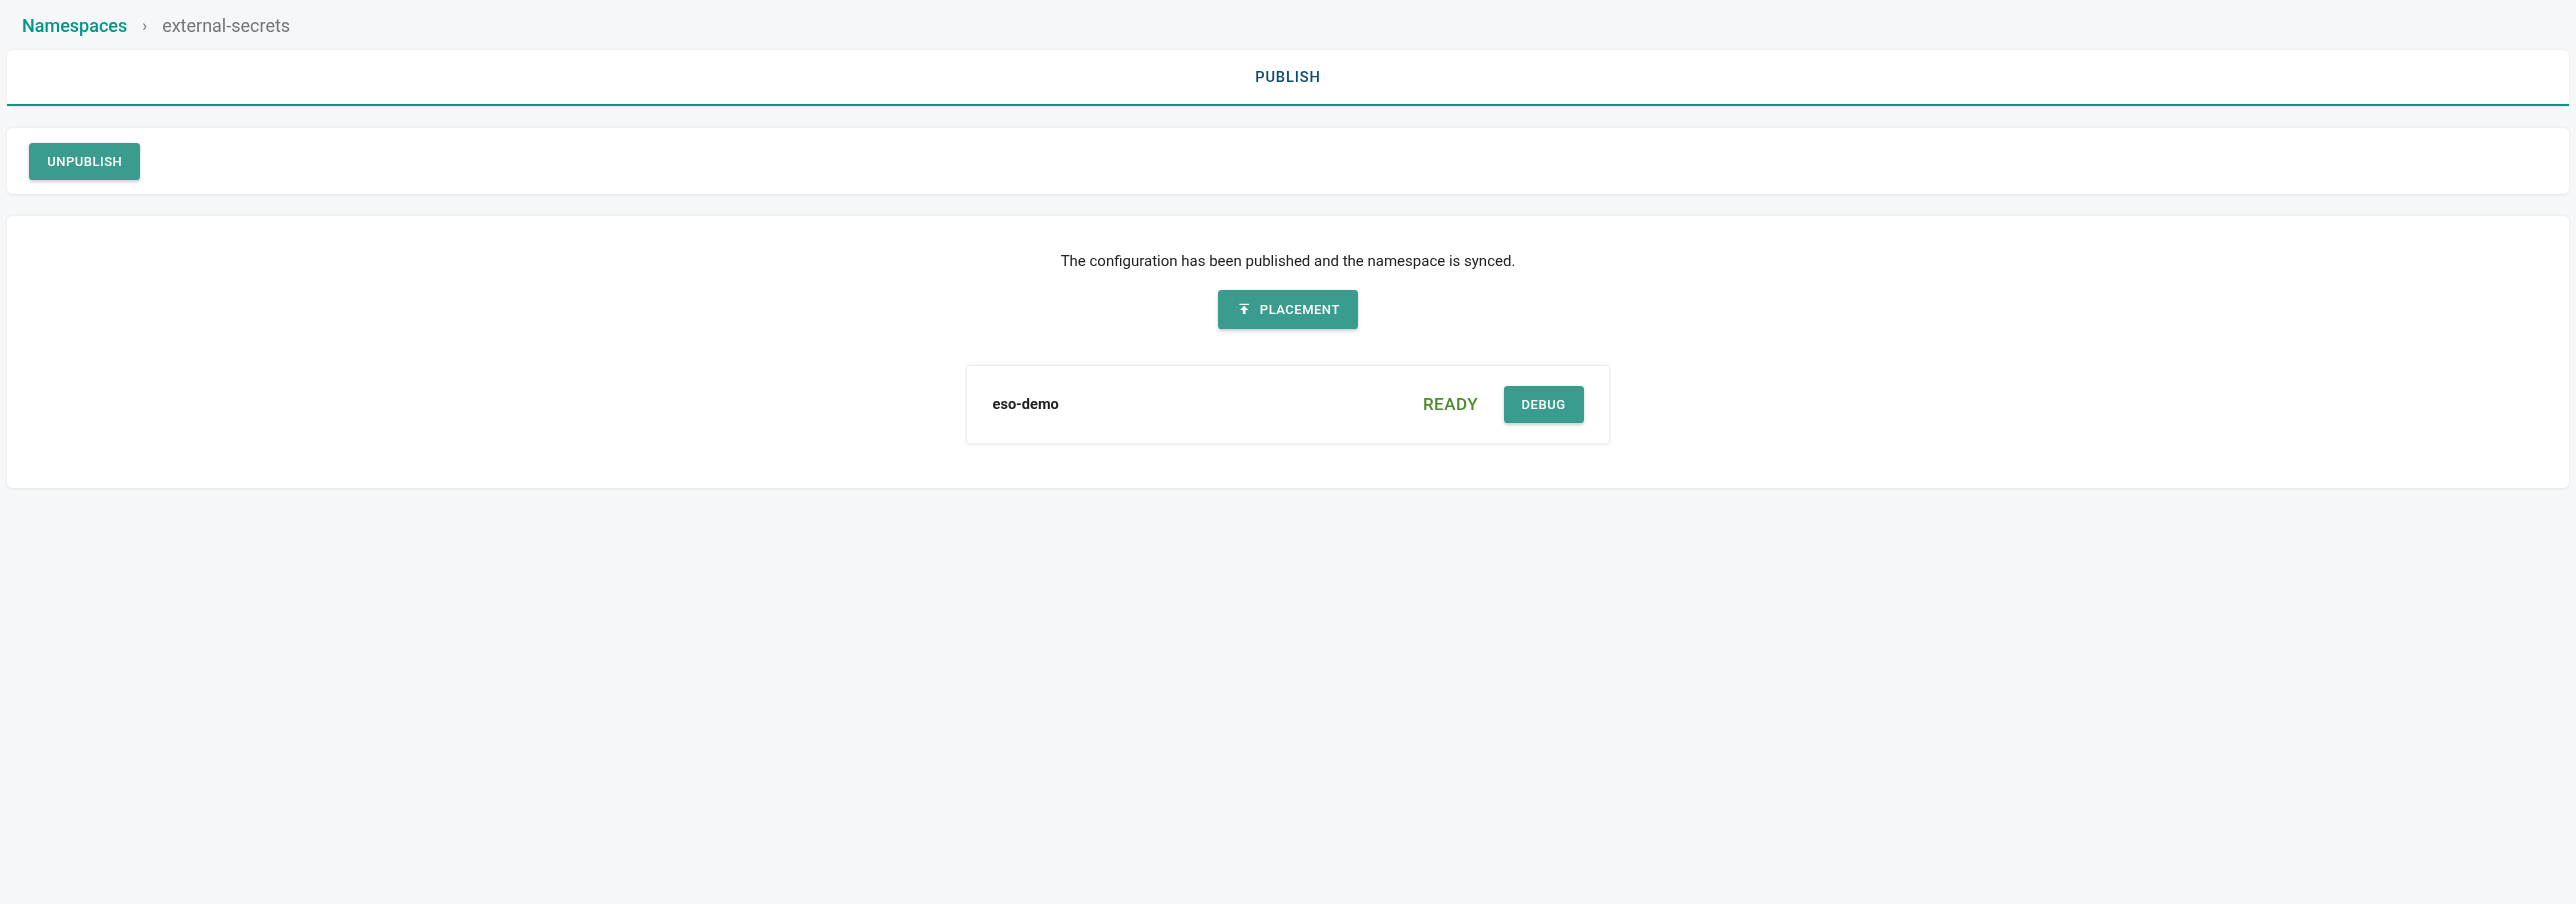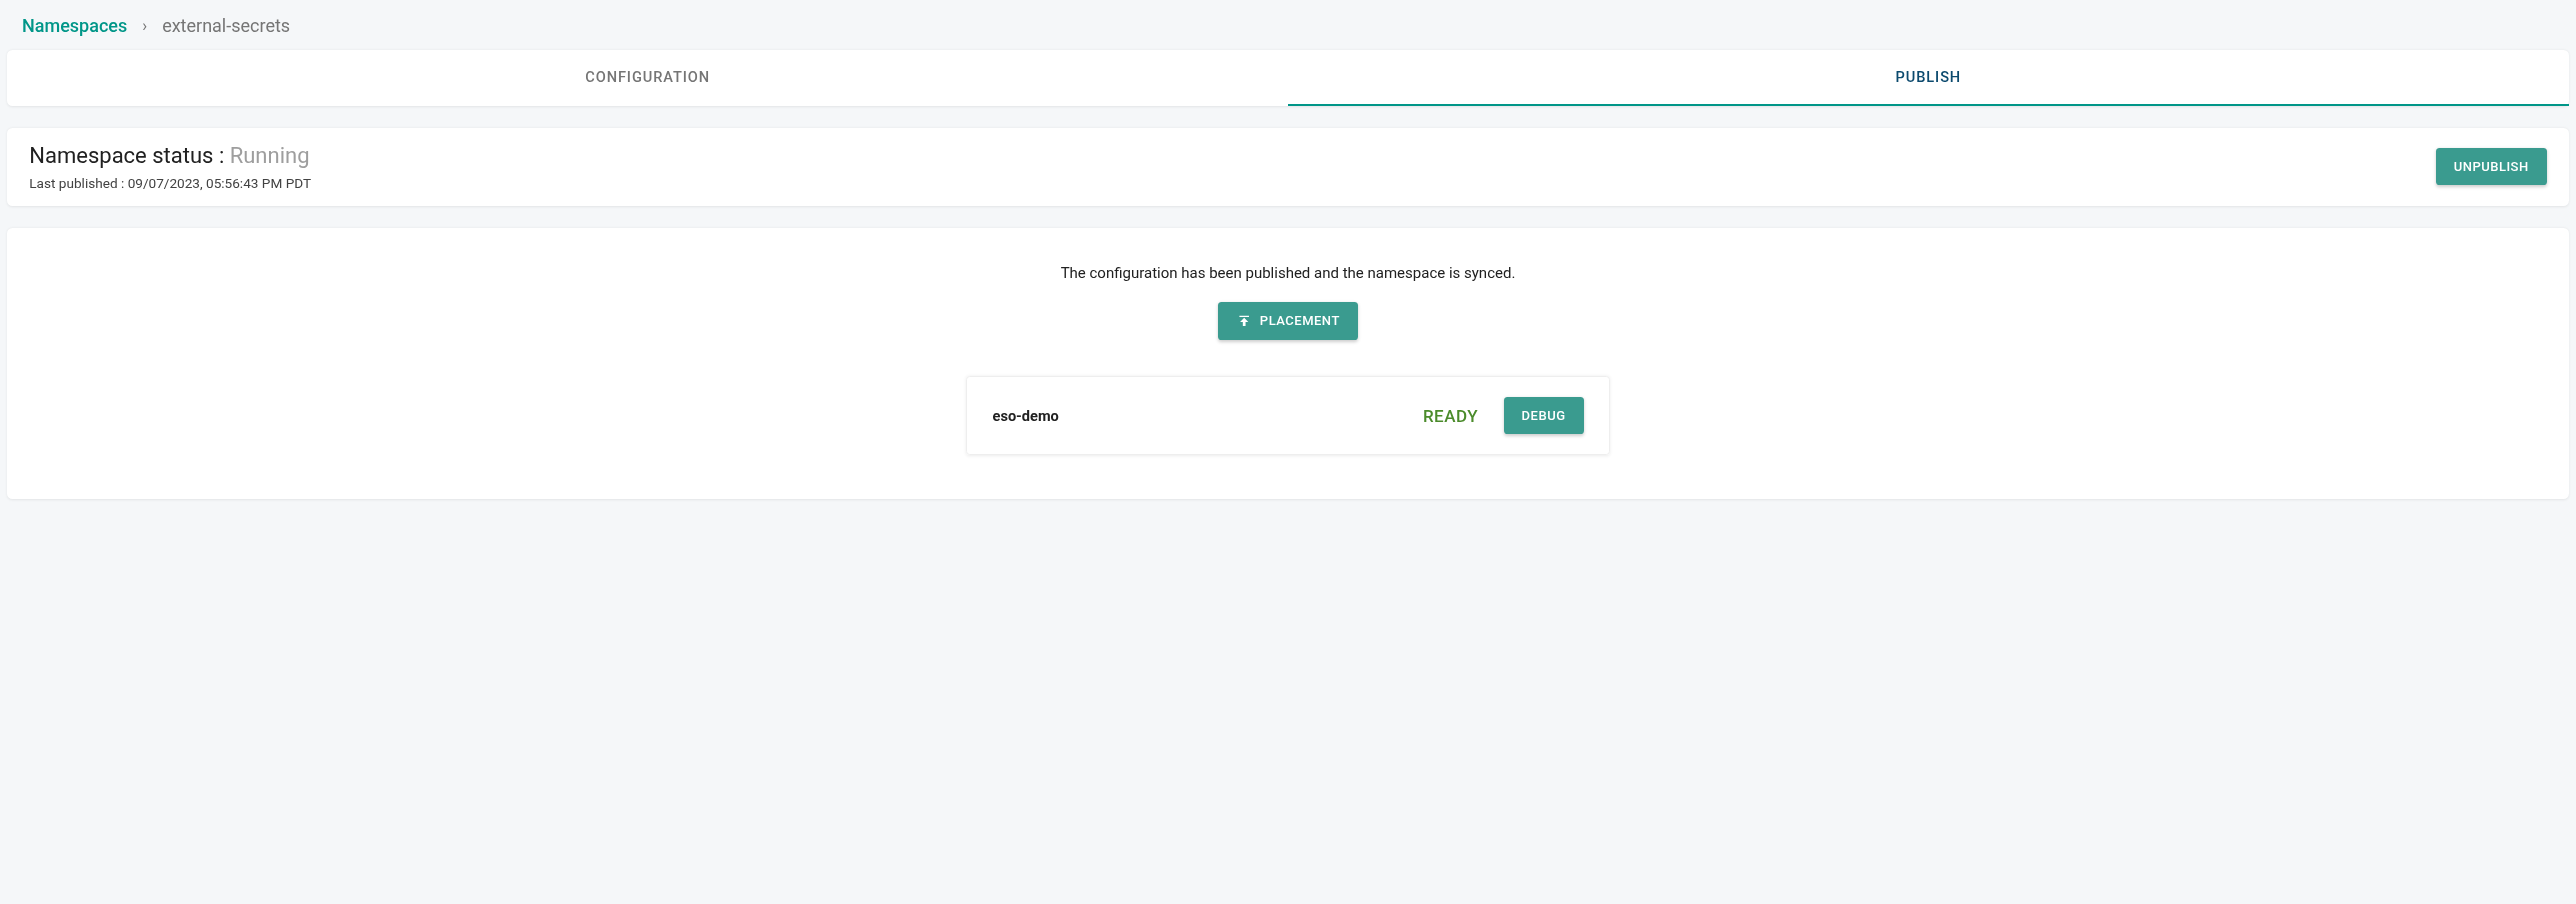--- a/index.html
+++ b/index.html
@@ -168,31 +168,24 @@
 </head>
 <body>
 
 <div class="breadcrumb">
   <span class="breadcrumb-link">Namespaces</span>
   <span class="breadcrumb-separator">›</span>
   <span class="breadcrumb-current">external-secrets</span>
 </div>
 
 <div class="tabs-container">
-  <div class="tab">CONFIGURATION</div>
   <div class="tab active">PUBLISH</div>
 </div>
 
 <div class="status-card">
-  <div class="status-left">
-    <div class="status-title">
-      <span class="status-title-label">Namespace status : </span><span class="status-title-value">Running</span>
-    </div>
-    <div class="status-subtitle">Last published : 09/07/2023, 05:56:43 PM PDT</div>
-  </div>
   <button class="btn btn-teal">UNPUBLISH</button>
 </div>
 
 <div class="main-card">
   <div class="config-subtext">The configuration has been published and the namespace is synced.</div>
   <button class="btn btn-teal">
     <svg class="republish-icon" viewBox="0 0 24 24">
       <path d="M5 4v2h14V4H5zm7 3L6 13h4v6h4v-6h4l-6-6z"></path>
     </svg>
     <span>PLACEMENT</span>

